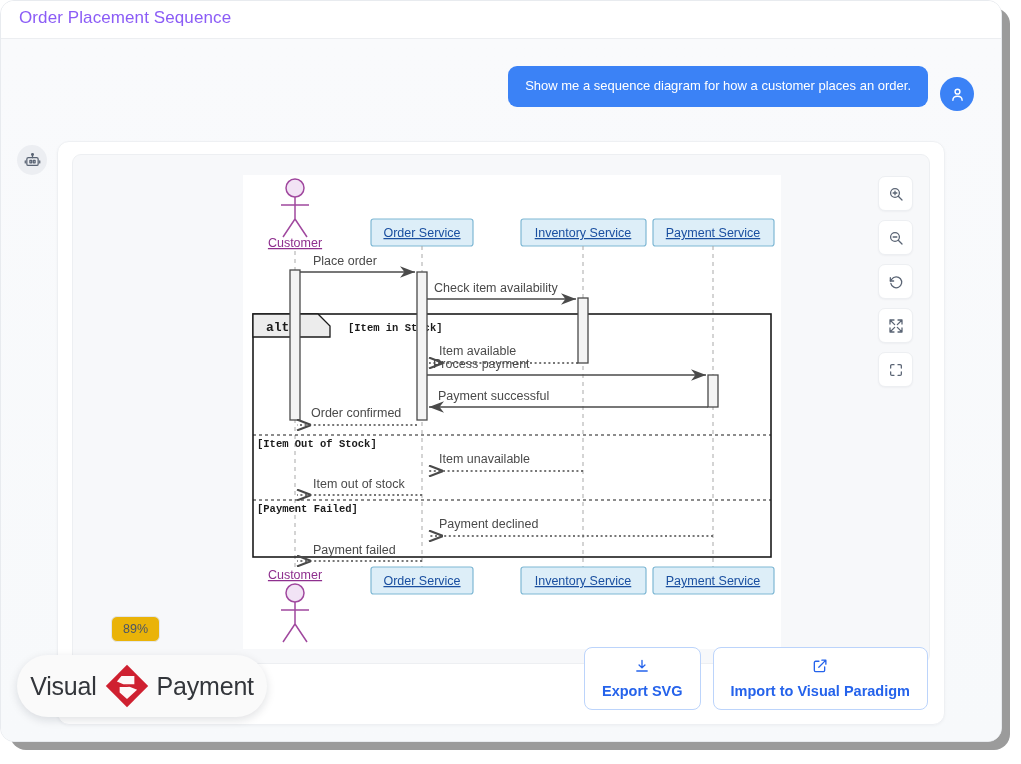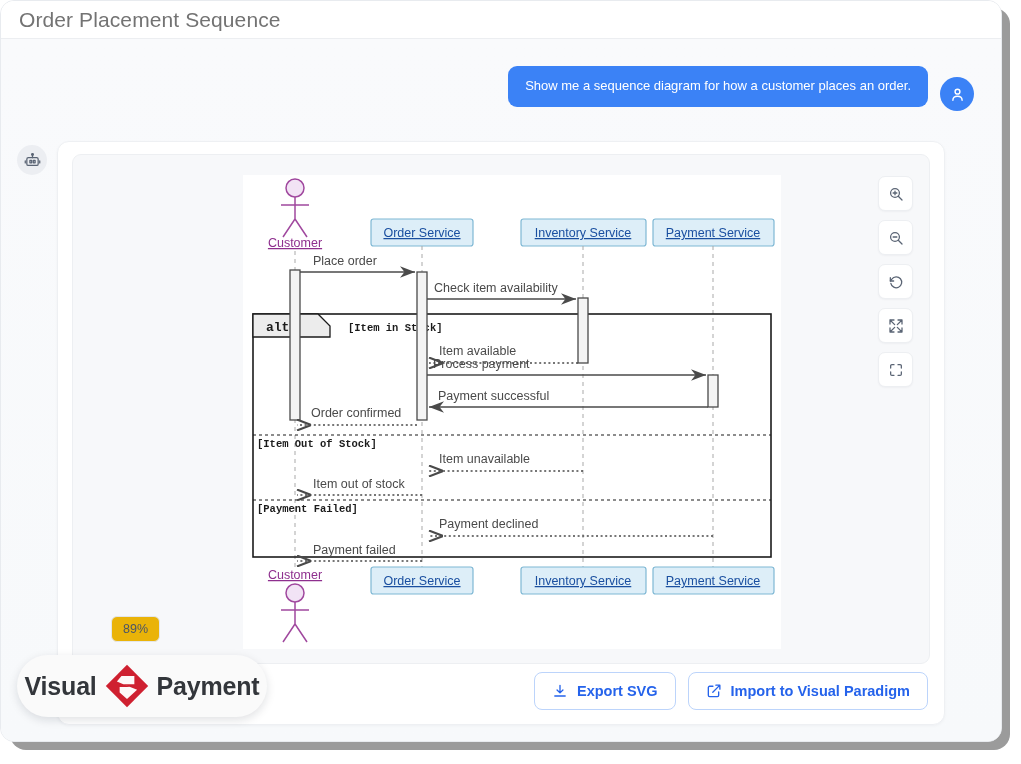--- a/index.html
+++ b/index.html
@@ -23,21 +23,21 @@
   }
 
   
   #titlebar{
     position:absolute; left:0; top:0; width:100%; height:38px;
     background:#ffffff; border-bottom:1px solid #eceef1;
     box-sizing:border-box;
   }
   #page-title{
     position:absolute; left:18px; top:7px;
-    font-size:21px; color:#737373; font-weight:400; letter-spacing:.1px;
+    font-size:17px; color:#8b5cf6; font-weight:400; letter-spacing:.1px;
     white-space:nowrap;
   }
 
   
   #content-area{
     position:absolute; left:0; top:38px; width:1000px; height:702px;
     background:linear-gradient(180deg,#f9fafc 0%,#f7f9fb 100%);
   }
 
   
@@ -108,32 +108,32 @@
   
   #card-footer{
     position:absolute; right:16px; bottom:14px;
     display:flex; gap:12px;
   }
   .footer-btn{
     display:flex;align-items:center;gap:9px;
     border:1px solid #bcd4fb; border-radius:8px;
     background:#ffffff; color:#2563eb;
     font-size:14.5px; font-weight:bold;
-    padding:10px 17px; cursor:pointer; white-space:nowrap;
+    padding:10px 17px; cursor:pointer; white-space:nowrap;flex-direction:column;
   }
 
   
   #vp-watermark{
     position:absolute; left:17px; top:655px;
     width:250px;height:62px;border-radius:31px;background:#fafafa;
     box-shadow:0 3px 10px rgba(16,24,40,.13);
     display:flex;align-items:center;justify-content:center;gap:7px;
     z-index:5;
   }
-  .vp-text{ font-size:25px; font-weight:bold; color:#33363b; letter-spacing:-.2px; }
+  .vp-text{ font-size:25px; font-weight:normal; color:#33363b; letter-spacing:-.2px; }
 </style>
 </head>
 <body>
 
 <div id="window-shadow"></div>
 
 <div id="app-window">
 
   <div id="titlebar">
     <div id="page-title">Order Placement Sequence</div>

